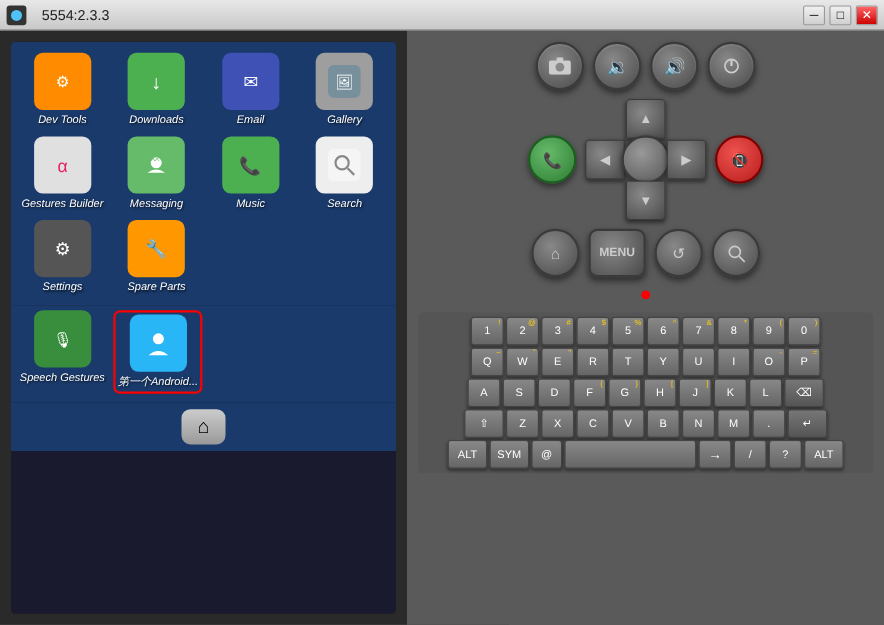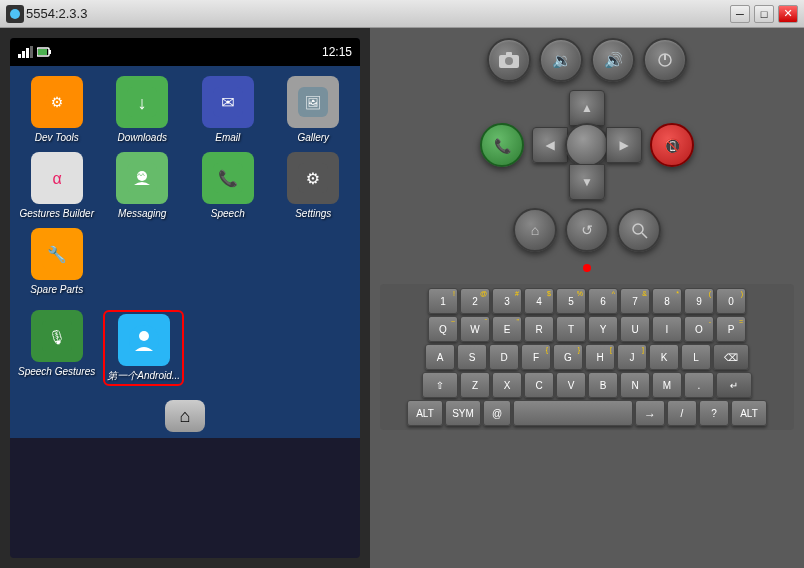--- a/index.html
+++ b/index.html
@@ -18,21 +18,21 @@
       background: linear-gradient(to bottom, #e8e8e8, #c8c8c8);
       border-bottom: 1px solid #999;
       display: flex;
       align-items: center;
       justify-content: space-between;
       padding: 0 6px;
     }
     #titlebar-left {
       display: flex;
       align-items: center;
-      gap: 2px;
+      gap: 14px;
     }
     #app-icon {
       width: 18px;
       height: 18px;
       background: #333;
       border-radius: 3px;
       display: flex;
       align-items: center;
       justify-content: center;
     }
@@ -381,36 +381,20 @@
     <div class="title-btn">□</div>
     <div class="title-btn close">✕</div>
   </div>
 </div>
 
 <div id="main">
 
   <div id="phone-panel">
     <div id="phone-screen">
 
-      <div id="status-bar">
-        <div id="status-icons">
-          <svg width="16" height="12" viewBox="0 0 16 12">
-            <rect x="0" y="8" width="3" height="4" fill="white"></rect>
-            <rect x="4" y="5" width="3" height="7" fill="white"></rect>
-            <rect x="8" y="2" width="3" height="10" fill="white"></rect>
-            <rect x="12" y="0" width="3" height="12" fill="white" opacity="0.4"></rect>
-          </svg>
-          <svg width="14" height="12" viewBox="0 0 14 12">
-            <rect x="0" y="2" width="12" height="8" rx="1" fill="none" stroke="white" stroke-width="1.5"></rect>
-            <rect x="12" y="4" width="2" height="4" fill="white"></rect>
-            <rect x="1" y="3" width="9" height="6" fill="#4caf50"></rect>
-          </svg>
-        </div>
-        <span>12:15</span>
-      </div>
 
       <div id="app-grid">
 
         <div class="app-item">
           <div class="app-icon-wrap icon-devtools">
             <svg width="30" height="30" viewBox="0 0 30 30">
                 <circle cx="15" cy="15" r="12" fill="#ff8c00"></circle>
                 <text x="15" y="20" text-anchor="middle" font-size="14" fill="white">⚙</text>
               </svg>
           </div>
@@ -465,21 +449,31 @@
           <span class="app-label">Messaging</span>
         </div>
 
         <div class="app-item">
           <div class="app-icon-wrap" style="background:#4caf50;">
             <svg width="30" height="30" viewBox="0 0 30 30">
                 <rect width="30" height="30" rx="6" fill="#4caf50"></rect>
                 <text x="15" y="21" text-anchor="middle" font-size="16" fill="white">📞</text>
               </svg>
           </div>
-          <span class="app-label">Speech</span>
+          <span class="app-label">Music</span>
+        </div>
+        <div class="app-item">
+          <div class="app-icon-wrap" style="background:#eeeeee;">
+            <svg width="30" height="30" viewBox="0 0 30 30">
+                <rect width="30" height="30" rx="6" fill="#f5f5f5"></rect>
+                <circle cx="13" cy="13" r="6" fill="none" stroke="#888" stroke-width="2"></circle>
+                <line x1="18" y1="18" x2="24" y2="24" stroke="#888" stroke-width="2"></line>
+              </svg>
+          </div>
+          <span class="app-label">Search</span>
         </div>
         <div class="app-item">
           <div class="app-icon-wrap" style="background:#555;">
             <svg width="30" height="30" viewBox="0 0 30 30">
                 <rect width="30" height="30" rx="6" fill="#555"></rect>
                 <text x="15" y="21" text-anchor="middle" font-size="16" fill="white">⚙</text>
               </svg>
           </div>
           <span class="app-label">Settings</span>
         </div>
@@ -566,20 +560,21 @@
       </div>
       <div class="call-btn-red">
         <svg width="20" height="20" viewBox="0 0 20 20">
             <text x="2" y="16" font-size="14" fill="white">📵</text>
           </svg>
       </div>
     </div>
 
     <div id="controls-nav">
       <div class="nav-btn">⌂</div>
+      <div class="nav-btn-menu">MENU</div>
       <div class="nav-btn">↺</div>
       <div class="nav-btn">
         <svg width="18" height="18" viewBox="0 0 18 18">
             <circle cx="8" cy="8" r="5" fill="none" stroke="#ccc" stroke-width="1.5"></circle>
             <line x1="12" y1="12" x2="17" y2="17" stroke="#ccc" stroke-width="1.5"></line>
           </svg>
       </div>
     </div>
 
     <div id="red-dot"></div>

